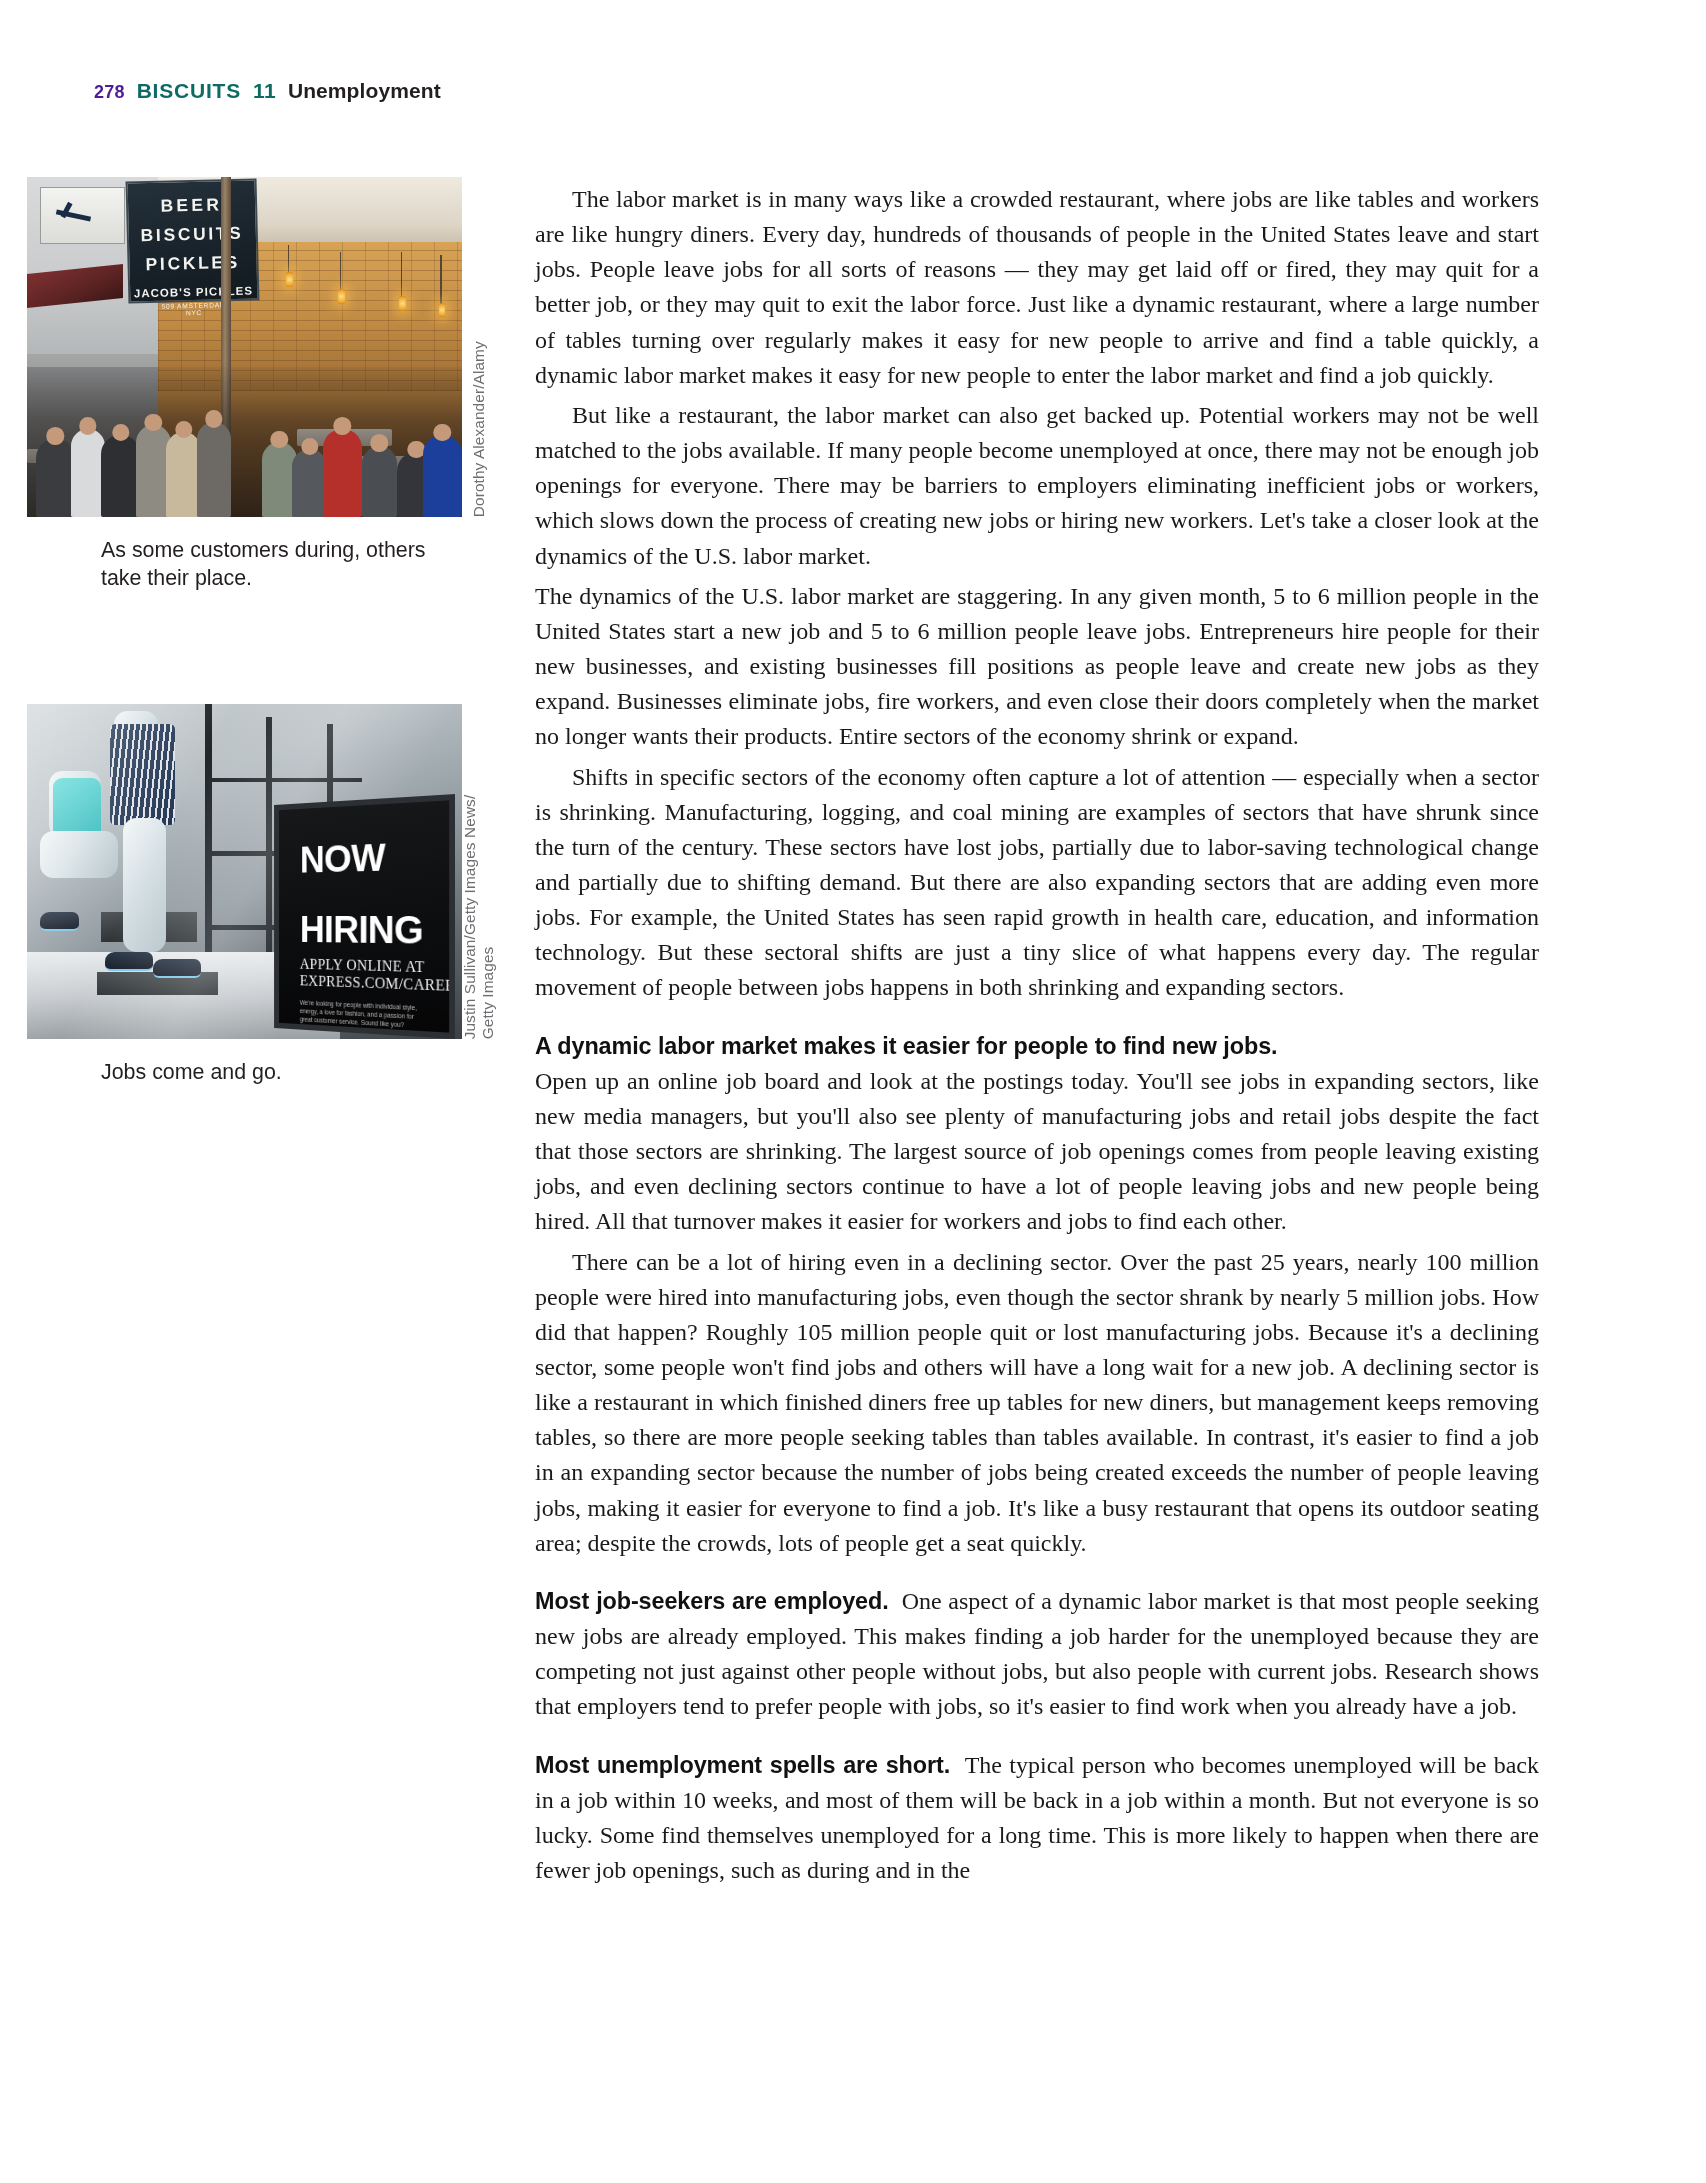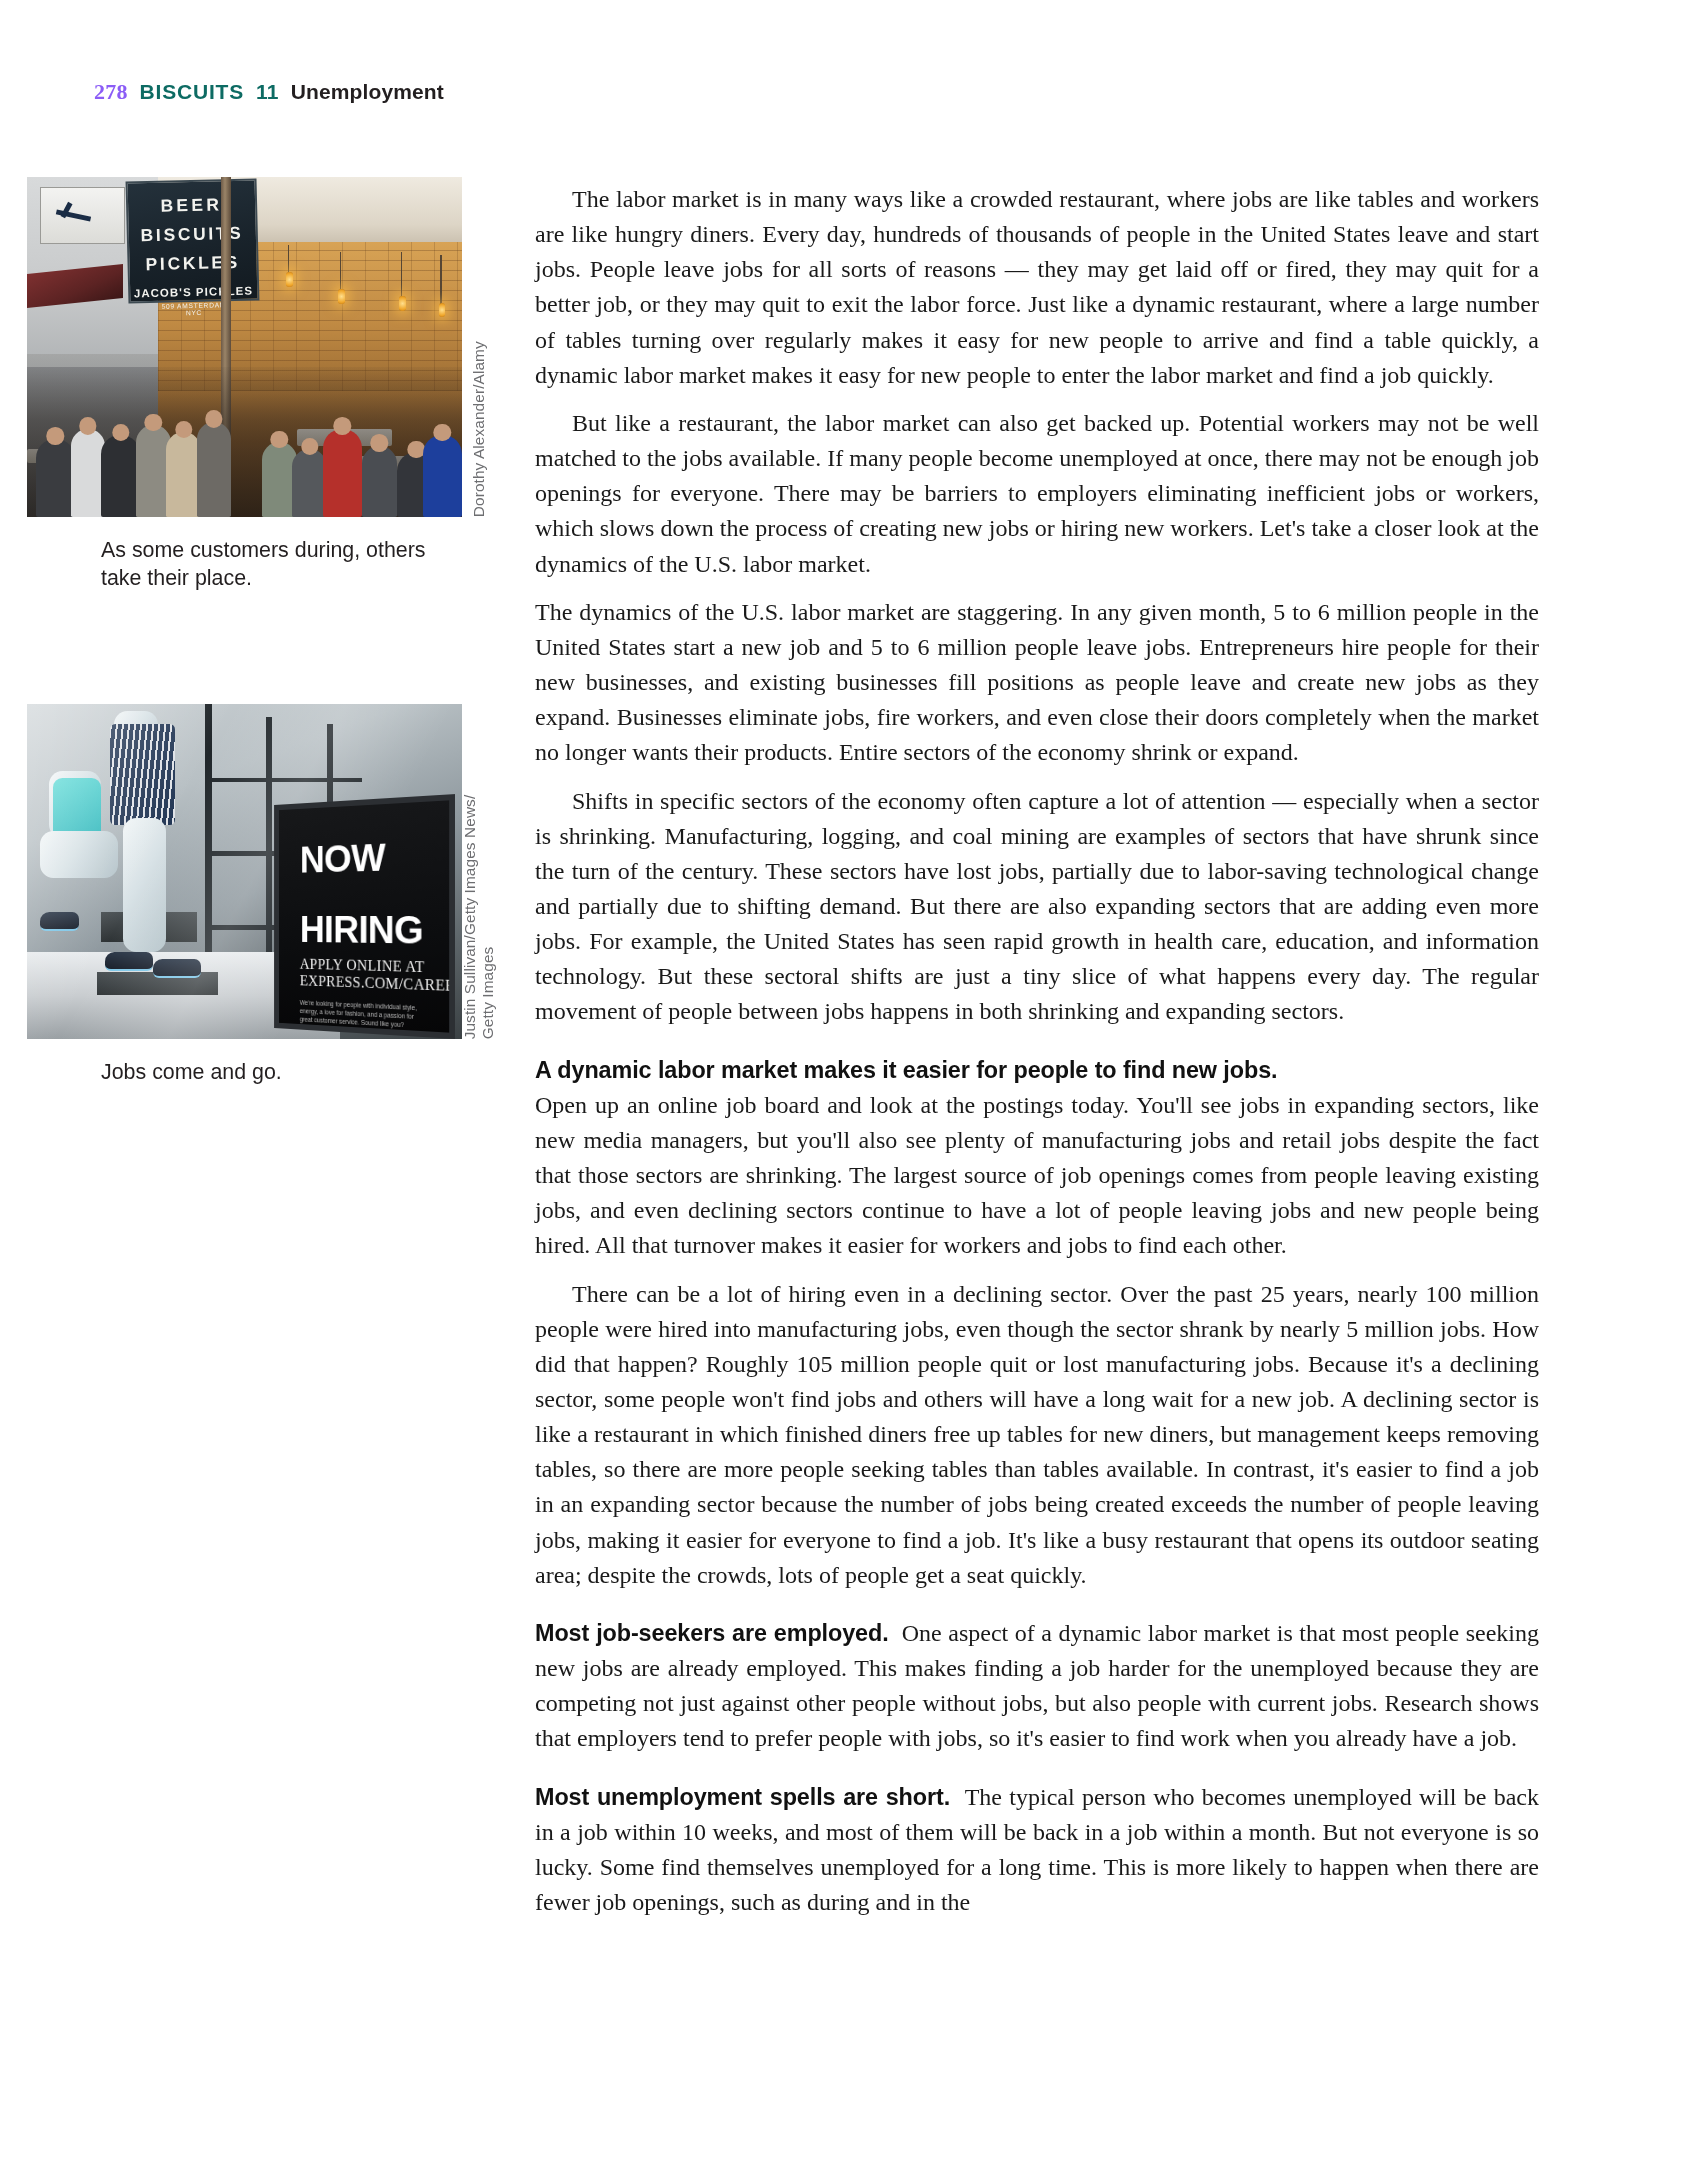--- a/index.html
+++ b/index.html
@@ -19,24 +19,24 @@
   .running-head {
     position: absolute;
     left: 94px;
     top: 79px;
     display: flex;
     align-items: baseline;
     gap: 12px;
     white-space: nowrap;
   }
   .rh-page {
-    font-family: Liberation Serif, serif;
-    font-weight: bold;
-    font-size: 22px;
-    color: #8b5cf6;
+    font-family: Liberation Sans, sans-serif;
+    font-weight: bold;
+    font-size: 18px;
+    color: #4c1d95;
     letter-spacing: 0.2px;
   }
   .rh-chapter-word {
     font-family: "Liberation Sans", sans-serif;
     font-weight: bold;
     font-size: 21px;
     color: #0d6b63;
     letter-spacing: 0.8px;
   }
   .rh-chapter-num {
@@ -274,21 +274,21 @@
   .body-p {
     font-family: "Liberation Serif", serif;
     font-size: 24px;
     line-height: 1.465;
     color: #1a1a1a;
     text-align: justify;
     margin: 0;
     hyphens: auto;
   }
   .body-p.indent { text-indent: 37px; }
-  .body-p + .body-p { margin-top: 13px; }
+  .body-p + .body-p { margin-top: 5px; }
 
   .section-head {
     font-family: "Liberation Sans", sans-serif;
     font-weight: bold;
     font-size: 33px;
     color: #7b2fa0;
     margin: 35px 0 16px 0;
     letter-spacing: -0.1px;
   }
 

